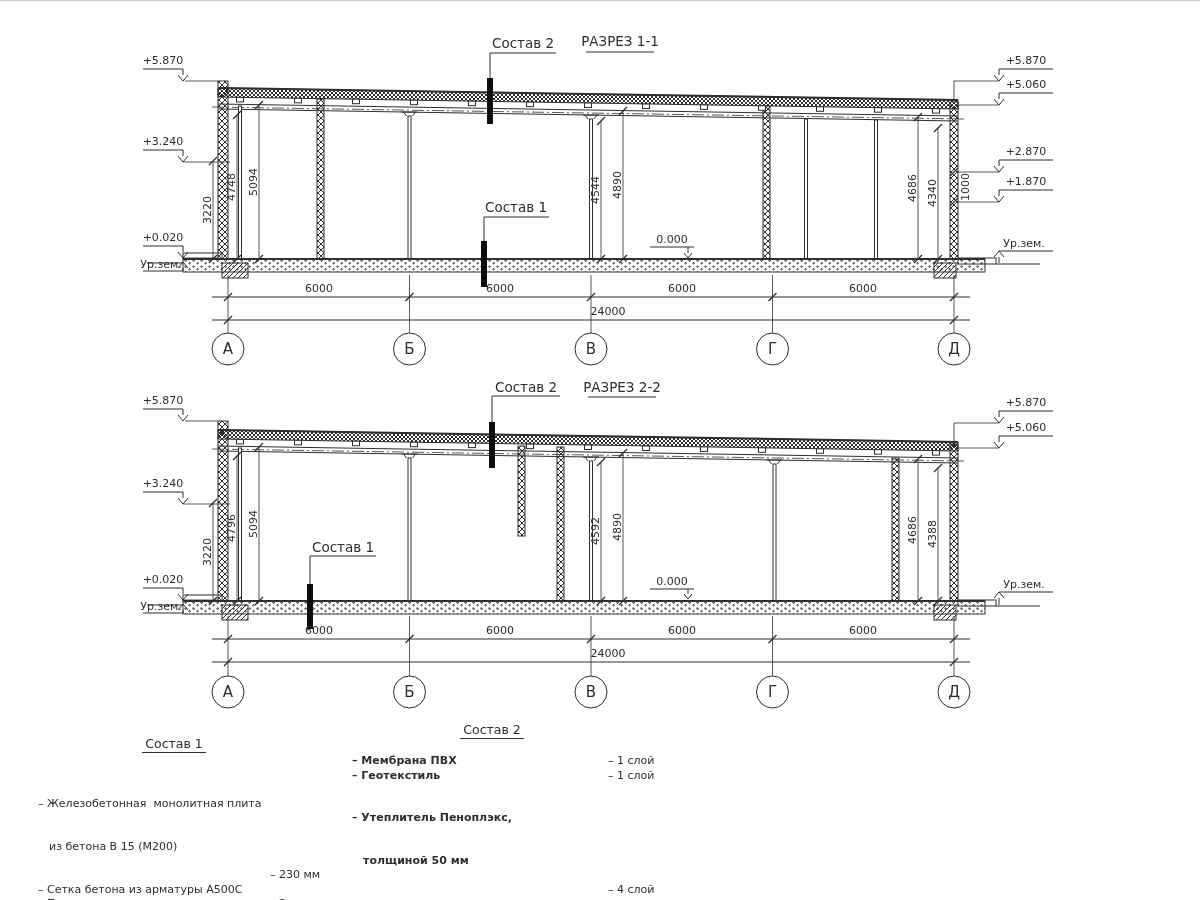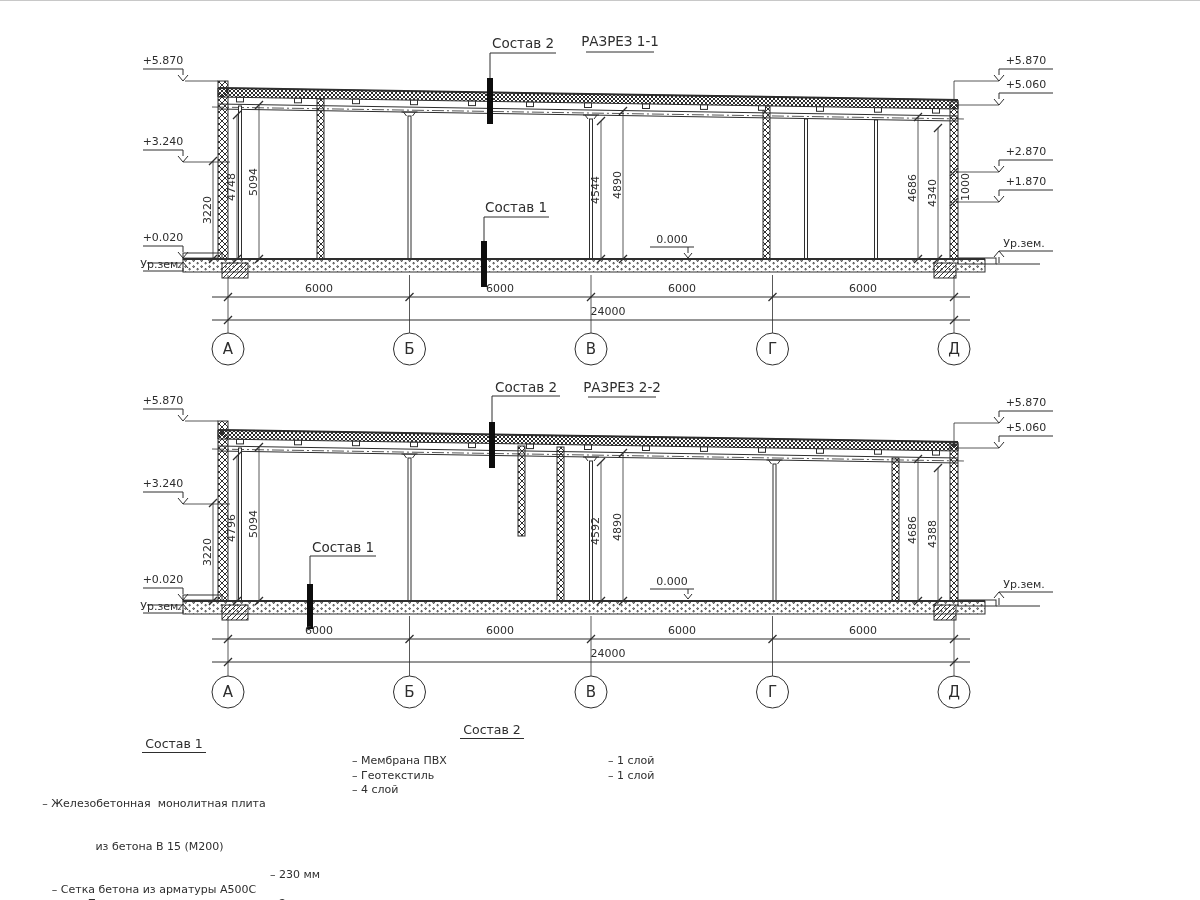--- a/index.html
+++ b/index.html
@@ -18,22 +18,22 @@
   svg .bold{stroke-width:2;}
   svg .thin{stroke-width:0.8;}
   svg .tick{stroke-width:1.3;}
   svg .dd{stroke-dasharray:12 3 2 3;stroke-width:0.8;}
   svg .bar{fill:#0d0d0d;stroke:none;}
   .legend{position:absolute;font-size:11px;line-height:14.3px;color:#2e2e2e;}
   .legend div{white-space:pre;}
   .legend-title{text-align:center;font-size:12.5px;margin-bottom:15px;}
   .legend-title span{display:inline-block;border-bottom:1px solid #2e2e2e;padding:0 3px 1px 3px;}
   .lrow{display:flex;align-items:flex-end;}
-  .ltext1{width:232px;text-align:center;}
-  .ltext2{width:256px;}
+  .ltext1{width:232px;}
+  .ltext2{width:256px;font-weight:bold;}
   .cont{padding-left:11px;}
 </style>
 </head>
 <body>
 
 <div class="sheet">
 <svg width="1200" height="728">
   <defs>
     <pattern id="xh" width="6" height="6" patternUnits="userSpaceOnUse">
       <path d="M0,0l6,6M6,0l-6,6" stroke="#6e6e6e" stroke-width="0.9" fill="none"></path>
@@ -330,20 +330,24 @@
   <div class="legend-title" style="width:280px;"><span>Состав 2</span></div>
   <div class="lrow">
     <div class="ltext2"><div>– Мембрана ПВХ</div></div>
     <div>– 1 слой</div>
   </div>
   <div class="lrow">
     <div class="ltext2"><div>– Геотекстиль</div></div>
     <div>– 1 слой</div>
   </div>
   <div class="lrow">
+    <div class="ltext2">
+      <div>– Утеплитель Пеноплэкс,</div>
+      <div class="cont">толщиной 50 мм</div>
+    </div>
     <div>– 4 слой</div>
   </div>
   <div class="lrow">
     <div class="ltext2">
       
       
     </div>
     
   </div>
 

